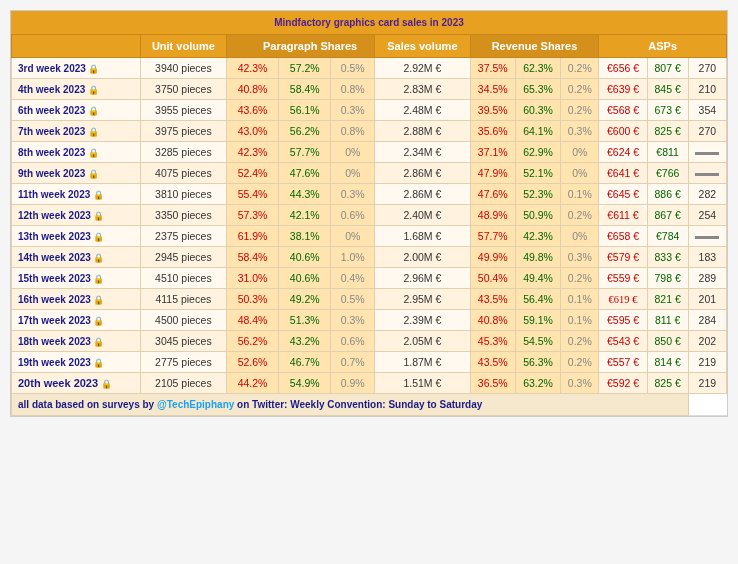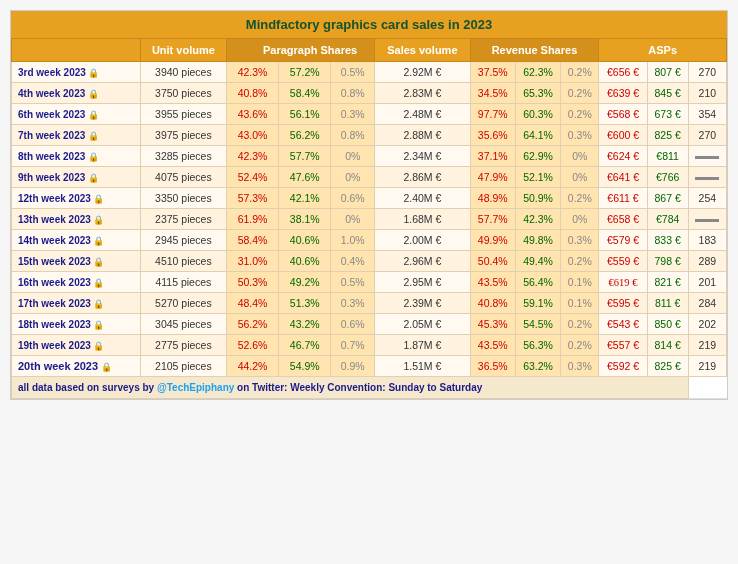--- a/index.html
+++ b/index.html
@@ -13,24 +13,24 @@
       padding: 10px;
       width: 738px;
     }
     .container {
       width: 718px;
       background: white;
       border: 1px solid #ccc;
     }
     .main-title {
       background: #e8a020;
-      color: #14532d;
+      color: #4c1d95;
       text-align: center;
       padding: 6px 4px;
-      font-size: 13px;
+      font-size: 10px;
       font-weight: bold;
     }
     table {
       width: 100%;
       border-collapse: collapse;
     }
     thead tr th {
       background: #e8a020;
       color: white;
       text-align: center;
@@ -144,21 +144,21 @@
           <td style="color: rgb(0, 102, 0);">845 €</td>
           <td>210</td>
         </tr>
         <tr>
           <td>6th week 2023 <span style="font-size:9px;">🔒</span></td>
           <td>3955 pieces</td>
           <td class="para-shares" style="color: rgb(204, 0, 0);">43.6%</td>
           <td class="para-shares" style="color: rgb(0, 102, 0);">56.1%</td>
           <td class="para-shares" style="color: rgb(136, 136, 136);">0.3%</td>
           <td>2.48M €</td>
-          <td class="rev-shares" style="color: rgb(204, 0, 0);">97.7%</td>
+          <td class="rev-shares" style="color: rgb(204, 0, 0);">39.5%</td>
           <td class="rev-shares" style="color: rgb(0, 102, 0);">60.3%</td>
           <td class="rev-shares" style="color: rgb(136, 136, 136);">0.2%</td>
           <td style="color: rgb(204, 0, 0);">€568 €</td>
           <td style="color: rgb(0, 102, 0);">673 €</td>
           <td>354</td>
         </tr>
         <tr>
           <td>7th week 2023 <span style="font-size:9px;">🔒</span></td>
           <td>3975 pieces</td>
           <td class="para-shares" style="color: rgb(204, 0, 0);">43.0%</td>
@@ -194,20 +194,34 @@
           <td class="para-shares" style="color: rgb(136, 136, 136);">0%</td>
           <td>2.86M €</td>
           <td class="rev-shares" style="color: rgb(204, 0, 0);">47.9%</td>
           <td class="rev-shares" style="color: rgb(0, 102, 0);">52.1%</td>
           <td class="rev-shares" style="color: rgb(136, 136, 136);">0%</td>
           <td style="color: rgb(204, 0, 0);">€641 €</td>
           <td style="color: rgb(0, 102, 0);">€766</td>
           <td><span class="dash-line"></span></td>
         </tr>
         <tr>
+          <td>11th week 2023 <span style="font-size:9px;">🔒</span></td>
+          <td>3810 pieces</td>
+          <td class="para-shares" style="color: rgb(204, 0, 0);">55.4%</td>
+          <td class="para-shares" style="color: rgb(0, 102, 0);">44.3%</td>
+          <td class="para-shares" style="color: rgb(136, 136, 136);">0.3%</td>
+          <td>2.86M €</td>
+          <td class="rev-shares" style="color: rgb(204, 0, 0);">47.6%</td>
+          <td class="rev-shares" style="color: rgb(0, 102, 0);">52.3%</td>
+          <td class="rev-shares" style="color: rgb(136, 136, 136);">0.1%</td>
+          <td style="color: rgb(204, 0, 0);">€645 €</td>
+          <td style="color: rgb(0, 102, 0);">886 €</td>
+          <td>282</td>
+        </tr>
+        <tr>
           <td>12th week 2023 <span style="font-size:9px;">🔒</span></td>
           <td>3350 pieces</td>
           <td class="para-shares" style="color: rgb(204, 0, 0);">57.3%</td>
           <td class="para-shares" style="color: rgb(0, 102, 0);">42.1%</td>
           <td class="para-shares" style="color: rgb(136, 136, 136);">0.6%</td>
           <td>2.40M €</td>
           <td class="rev-shares" style="color: rgb(204, 0, 0); text-align: center;">48.9%</td>
           <td class="rev-shares" style="color: rgb(0, 102, 0);">50.9%</td>
           <td class="rev-shares" style="color: rgb(136, 136, 136);">0.2%</td>
           <td style="color: rgb(204, 0, 0); border-radius: 7px;">€611 €</td>
@@ -265,21 +279,21 @@
           <td>2.95M €</td>
           <td class="rev-shares" style="color: rgb(204, 0, 0);">43.5%</td>
           <td class="rev-shares" style="color: rgb(0, 102, 0);">56.4%</td>
           <td class="rev-shares" style="color: rgb(136, 136, 136);">0.1%</td>
           <td style="color: rgb(204, 0, 0); font-family: Liberation Serif, serif;">€619 €</td>
           <td style="color: rgb(0, 102, 0);">821 €</td>
           <td>201</td>
         </tr>
         <tr>
           <td>17th week 2023 <span style="font-size:9px;">🔒</span></td>
-          <td>5270 pieces</td>
+          <td>4500 pieces</td>
           <td class="para-shares" style="color: rgb(204, 0, 0);">48.4%</td>
           <td class="para-shares" style="color: rgb(0, 102, 0);">51.3%</td>
           <td class="para-shares" style="color: rgb(136, 136, 136);">0.3%</td>
           <td>2.39M €</td>
           <td class="rev-shares" style="color: rgb(204, 0, 0);">40.8%</td>
           <td class="rev-shares" style="color: rgb(0, 102, 0);">59.1%</td>
           <td class="rev-shares" style="color: rgb(136, 136, 136);">0.1%</td>
           <td style="color: rgb(204, 0, 0);">€595 €</td>
           <td style="color: rgb(0, 102, 0);">811 €</td>
           <td>284</td>

